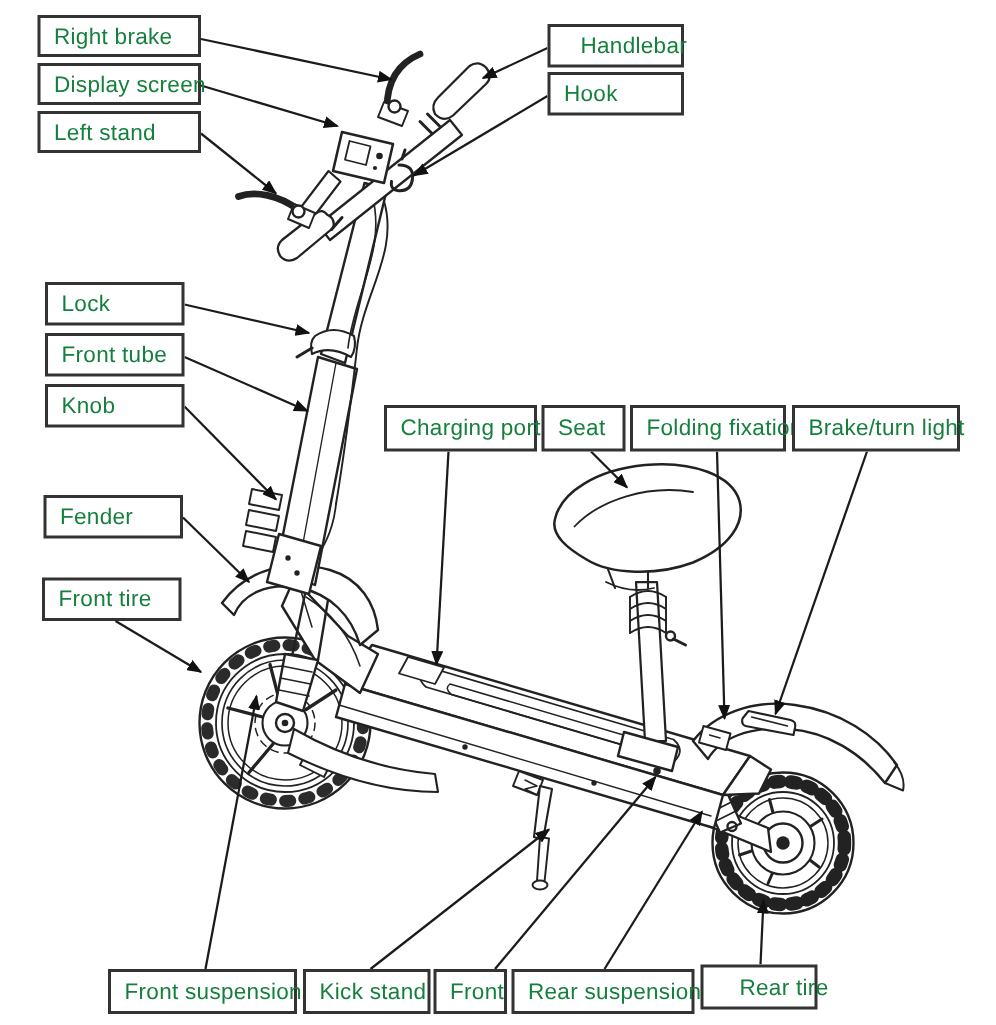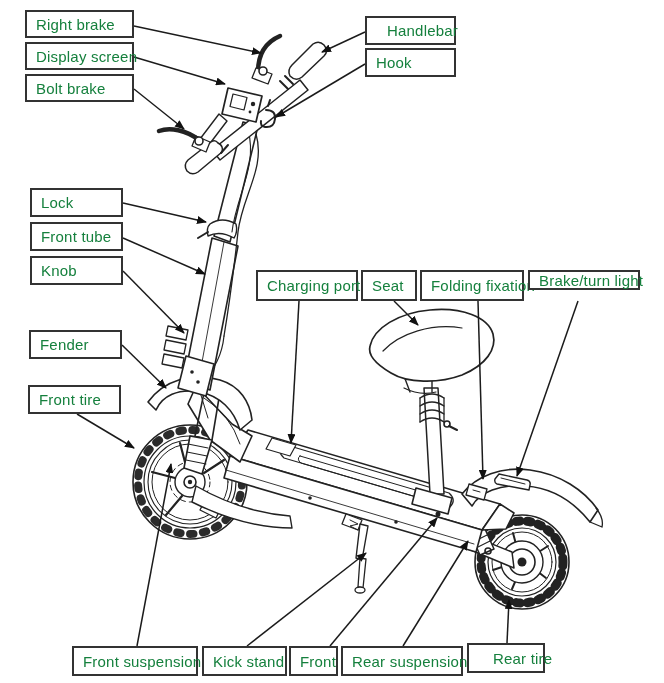--- a/index.html
+++ b/index.html
@@ -211,30 +211,30 @@
         <line x1="137" y1="646" x2="171" y2="464" marker-end="url(#ah)"></line>
         <line x1="247" y1="646" x2="366" y2="553" marker-end="url(#ah)"></line>
         <line x1="330" y1="646" x2="437" y2="518" marker-end="url(#ah)"></line>
         <line x1="403" y1="646" x2="468" y2="541" marker-end="url(#ah)"></line>
         <line x1="507" y1="643" x2="509" y2="600" marker-end="url(#ah)"></line>
       </g>
   </svg>
 
 <div class="label-box" style="left: 25px; top: 10px; width: 109px; height: 28px;">Right brake</div>
     <div class="label-box" style="left: 25px; top: 42px; width: 109px; height: 28px;">Display screen</div>
-    <div class="label-box" style="left: 25px; top: 74px; width: 109px; height: 28px;">Bolt brake</div>
+    <div class="label-box" style="left: 25px; top: 74px; width: 109px; height: 28px;">Left stand</div>
     <div class="label-box" style="left: 365px; top: 16px; width: 91px; height: 29px; padding-left: 20px;">Handlebar</div>
     <div class="label-box" style="left: 365px; top: 48px; width: 91px; height: 29px;">Hook</div>
     <div class="label-box" style="left: 30px; top: 188px; width: 93px; height: 29px;">Lock</div>
     <div class="label-box" style="left: 30px; top: 222px; width: 93px; height: 29px;">Front tube</div>
     <div class="label-box" style="left: 30px; top: 256px; width: 93px; height: 29px;">Knob</div>
     <div class="label-box" style="left: 256px; top: 270px; width: 102px; height: 31px;">Charging port</div>
     <div class="label-box" style="left: 361px; top: 270px; width: 56px; height: 31px;">Seat</div>
     <div class="label-box" style="left: 420px; top: 270px; width: 104px; height: 31px;">Folding fixation</div>
-    <div class="label-box" style="left: 528px; top: 270px; width: 112px; height: 20px;">Brake/turn light</div>
+    <div class="label-box" style="left: 528px; top: 270px; width: 112px; height: 31px;">Brake/turn light</div>
     <div class="label-box" style="left: 29px; top: 330px; width: 93px; height: 29px;">Fender</div>
     <div class="label-box" style="left: 28px; top: 385px; width: 93px; height: 29px;">Front tire</div>
     <div class="label-box" style="left: 72px; top: 646px; width: 126px; height: 30px;">Front suspension</div>
     <div class="label-box" style="left: 202px; top: 646px; width: 85px; height: 30px;">Kick stand</div>
     <div class="label-box" style="left: 289px; top: 646px; width: 49px; height: 30px;">Front</div>
     <div class="label-box" style="left: 341px; top: 646px; width: 122px; height: 30px;">Rear suspension</div>
     <div class="label-box" style="left: 467px; top: 643px; width: 78px; height: 30px; padding-left: 24px;">Rear tire</div>
   </div>
 
 </body></html>

